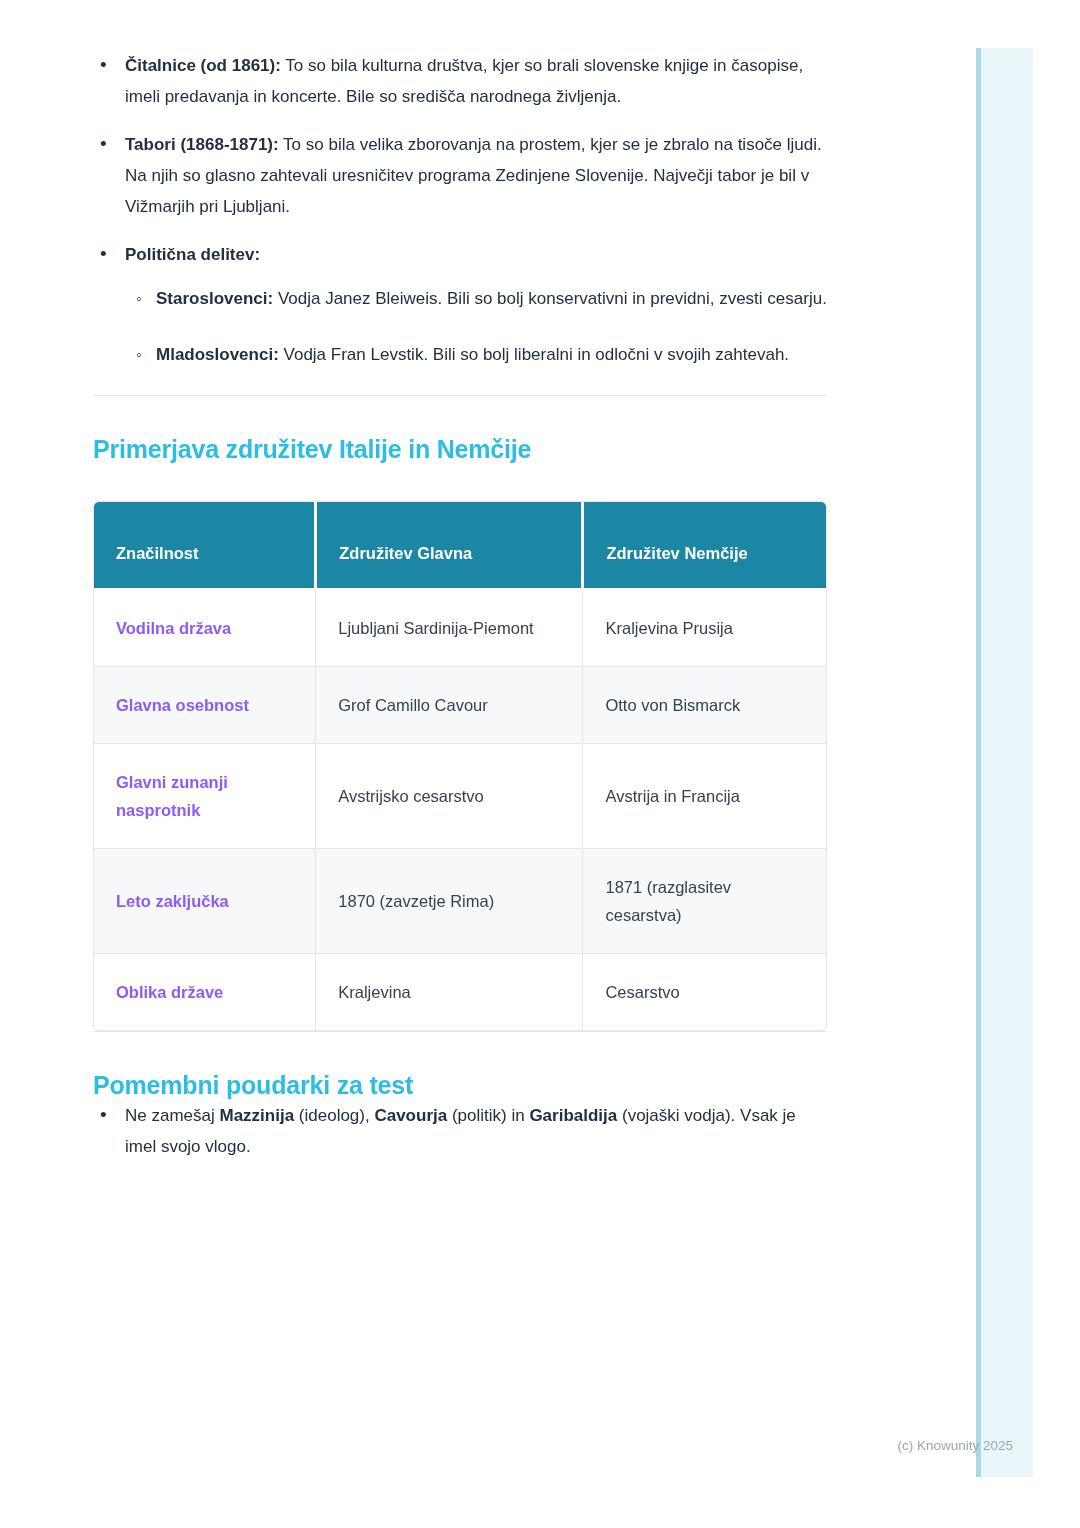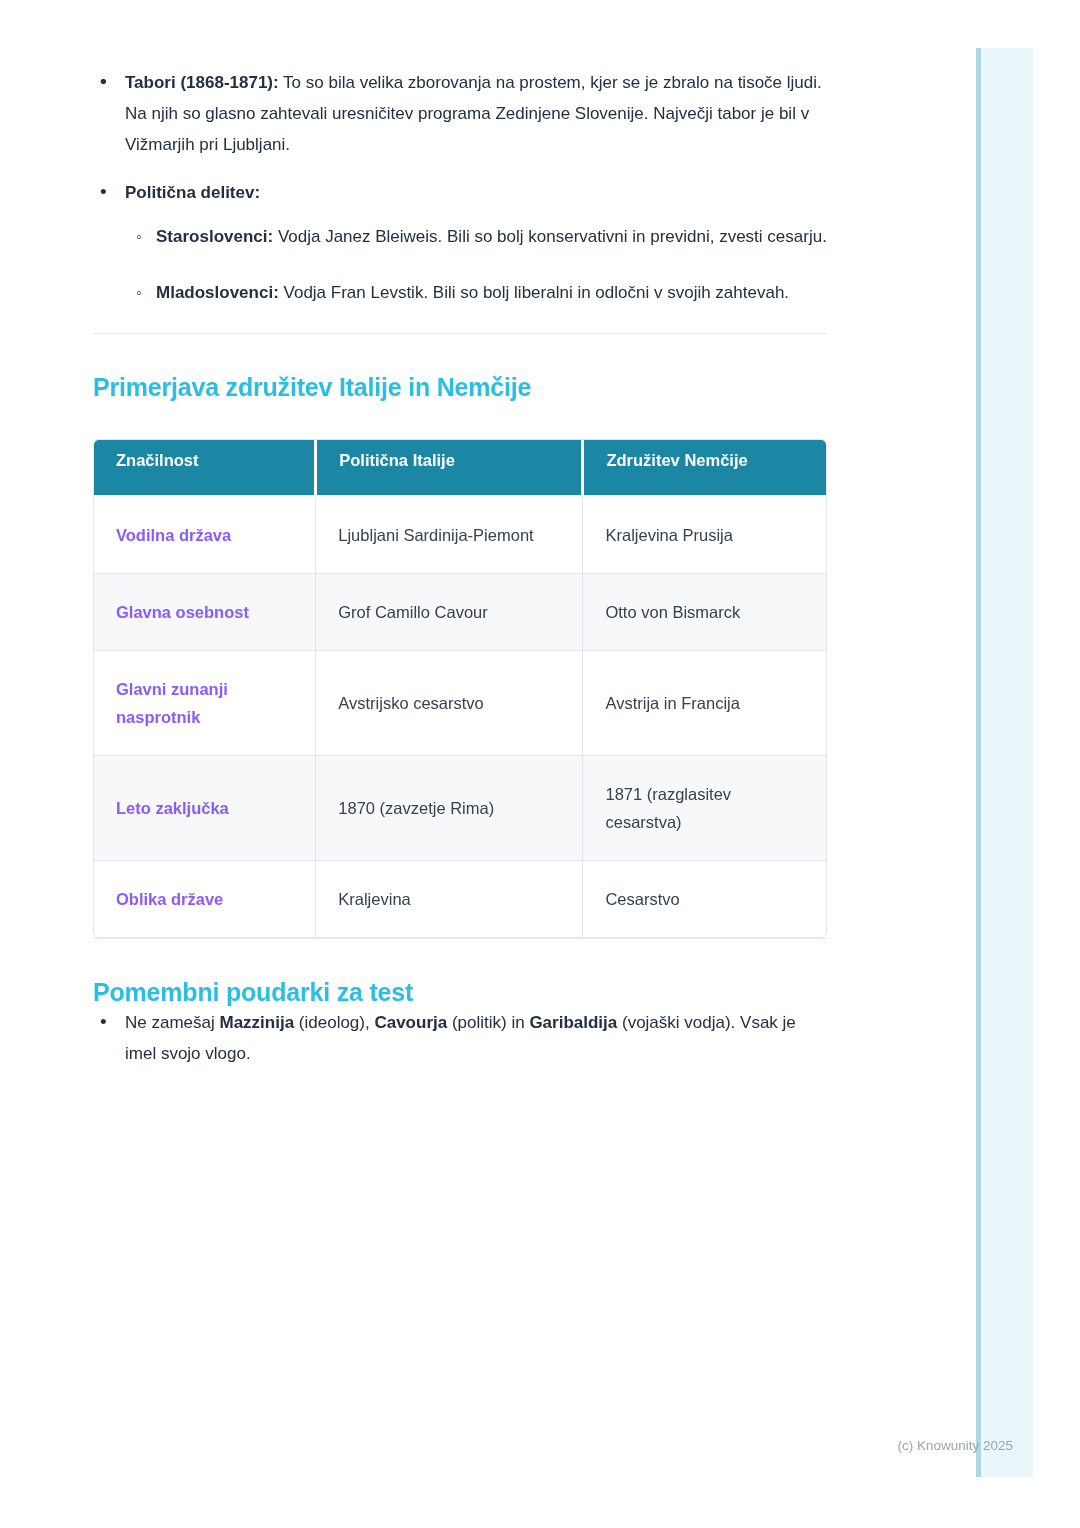--- a/index.html
+++ b/index.html
@@ -94,21 +94,21 @@
   table.cmp{
     width:100%;
     border-collapse:collapse;
     font-size:16.5px;
   }
   table.cmp th{
     background:var(--th-bg);
     color:#ffffff;
     font-weight:700;
     text-align:left;
-    padding:9px 20px 24px 22px;
+    padding:40px 20px 24px 22px;
     line-height:22px;
     border-bottom:2px solid #fff;
   }
   table.cmp th + th{border-left:3px solid #ffffff;}
   table.cmp td{
     padding:24px 24px 24px 22px;
     line-height:28px;
     vertical-align:middle;
     color:var(--value-text);
   }
@@ -131,21 +131,21 @@
 </head>
 <body>
 
 <div class="page">
 
   <div class="edge-stripe"></div>
 
   <div class="content">
 
     <ul class="bullet-list" id="intro-list">
-        <li><span class="marker">•</span></li>
+        <li><span class="marker">•</span><span><span class="b">Čitalnice (od 1861):</span><span> To so bila kulturna društva, kjer so brali slovenske knjige in časopise, imeli predavanja in koncerte. Bile so središča narodnega življenja.</span></span></li>
         <li><span class="marker">•</span><span><span class="b">Tabori (1868-1871):</span><span> To so bila velika zborovanja na prostem, kjer se je zbralo na tisoče ljudi. Na njih so glasno zahtevali uresničitev programa Zedinjene Slovenije. Največji tabor je bil v Vižmarjih pri Ljubljani.</span></span></li>
         <li><span class="marker">•</span><span><span class="b">Politična delitev:</span></span><ul class="sub-list">
             <li><span class="marker">◦</span><span><span class="b">Staroslovenci:</span><span> Vodja Janez Bleiweis. Bili so bolj konservativni in previdni, zvesti cesarju.</span></span></li>
             <li><span class="marker">◦</span><span><span class="b">Mladoslovenci:</span><span> Vodja Fran Levstik. Bili so bolj liberalni in odločni v svojih zahtevah.</span></span></li>
           </ul></li>
       </ul>
 
     <hr class="divider divider-1">
 
     <h2 class="section-title">Primerjava združitev Italije in Nemčije</h2>
@@ -153,21 +153,21 @@
     <div class="table-wrap">
       <table class="cmp">
         <colgroup>
           <col style="width:30.3%">
           <col style="width:36.5%">
           <col style="width:33.2%">
         </colgroup>
         <thead>
           <tr>
               <th>Značilnost</th>
-              <th>Politična Italije</th>
+              <th>Združitev Glavna</th>
               <th>Združitev Nemčije</th>
             </tr>
         </thead>
         <tbody>
             <tr>
               <td class="label">Vodilna država</td>
               <td>Ljubljani Sardinija-Piemont</td>
               <td>Kraljevina Prusija</td>
             </tr>
             <tr>

